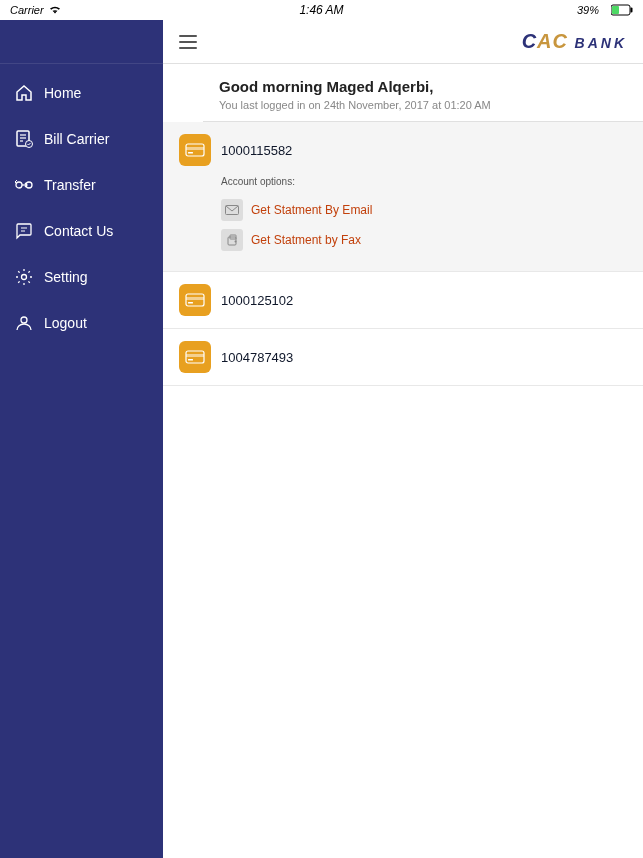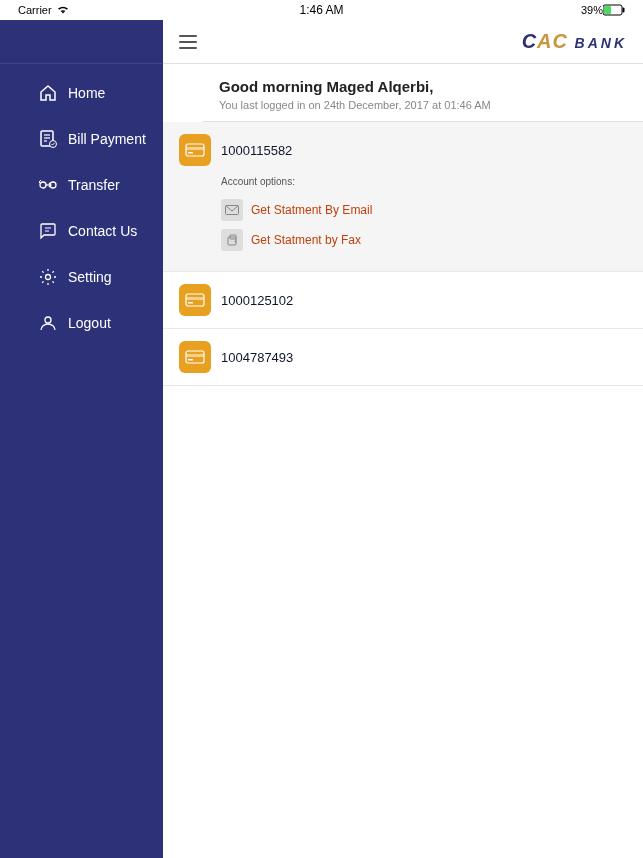--- a/index.html
+++ b/index.html
@@ -13,27 +13,28 @@
     }
 
     
     .status-bar {
       width: 100%;
       height: 20px;
       background: #fff;
       display: flex;
       align-items: center;
       justify-content: space-between;
-      padding: 0 18px;
+      padding: 0 10px;
       font-size: 11px;
       color: #000;
+      font-style: italic;
     }
     .status-left { display: flex; align-items: center; gap: 4px; }
     .status-center { position: absolute; left: 50%; transform: translateX(-50%); font-size: 12px; font-weight: 500; }
-    .status-right { display: flex; align-items: center; gap: 0; font-size: 11px; }
+    .status-right { display: flex; align-items: center; gap: 12px; font-size: 11px; }
 
     
     .app-container {
       display: flex;
       width: 643px;
       height: 838px;
     }
 
     
     .sidebar {
@@ -62,21 +63,20 @@
 
     .nav-item {
       display: flex;
       align-items: center;
       gap: 10px;
       padding: 13px 14px;
       cursor: pointer;
       color: #fff;
       font-size: 14px;
       font-weight: 400;
-      margin-left: 24px;
     }
 
     .nav-icon {
       width: 20px;
       height: 20px;
       display: flex;
       align-items: center;
       justify-content: center;
       flex-shrink: 0;
     }
@@ -268,21 +268,21 @@
         <div class="nav-icon">
           <svg width="18" height="18" viewBox="0 0 18 18" fill="none">
             <rect x="2" y="1" width="12" height="15" rx="1" stroke="white" stroke-width="1.5" fill="none"></rect>
             <line x1="5" y1="5" x2="11" y2="5" stroke="white" stroke-width="1.2"></line>
             <line x1="5" y1="8" x2="11" y2="8" stroke="white" stroke-width="1.2"></line>
             <line x1="5" y1="11" x2="8" y2="11" stroke="white" stroke-width="1.2"></line>
             <circle cx="14" cy="14" r="3.5" fill="#2d3278" stroke="white" stroke-width="1"></circle>
             <path d="M12.5 14 L13.5 15 L15.5 13" stroke="white" stroke-width="1"></path>
           </svg>
         </div>
-        <span>Bill Payment</span>
+        <span>Bill Carrier</span>
       </div>
 
       <div class="nav-item">
         <div class="nav-icon">
           <svg width="20" height="18" viewBox="0 0 20 18" fill="none">
             <circle cx="5" cy="9" r="3" stroke="white" stroke-width="1.3" fill="none"></circle>
             <circle cx="15" cy="9" r="3" stroke="white" stroke-width="1.3" fill="none"></circle>
             <path d="M8 9 L12 9" stroke="white" stroke-width="1.3"></path>
             <path d="M11 7 L13 9 L11 11" stroke="white" stroke-width="1.3" fill="none"></path>
             <path d="M3 4 L1 6 L3 8" stroke="white" stroke-width="1" fill="none"></path>
@@ -333,21 +333,21 @@
         <span></span>
         <span></span>
       </div>
       <div class="logo">
         <span class="c">C</span><span class="ac">AC</span> <span class="bank">BANK</span>
       </div>
     </div>
 
     <div class="welcome-section">
       <div class="welcome-title">Good morning Maged Alqerbi,</div>
-      <div class="welcome-sub">You last logged in on 24th December, 2017 at 01:46 AM</div>
+      <div class="welcome-sub">You last logged in on 24th November, 2017 at 01:20 AM</div>
     </div>
 
     <div class="account-list">
 
       <div class="account-item expanded">
         <div class="account-row">
           <div class="account-icon">
             <svg width="20" height="14" viewBox="0 0 20 14" fill="none">
               <rect x="1" y="1" width="18" height="12" rx="2" stroke="white" stroke-width="1.2" fill="none"></rect>
               <rect x="1" y="4" width="18" height="3" fill="white" opacity="0.5"></rect>

